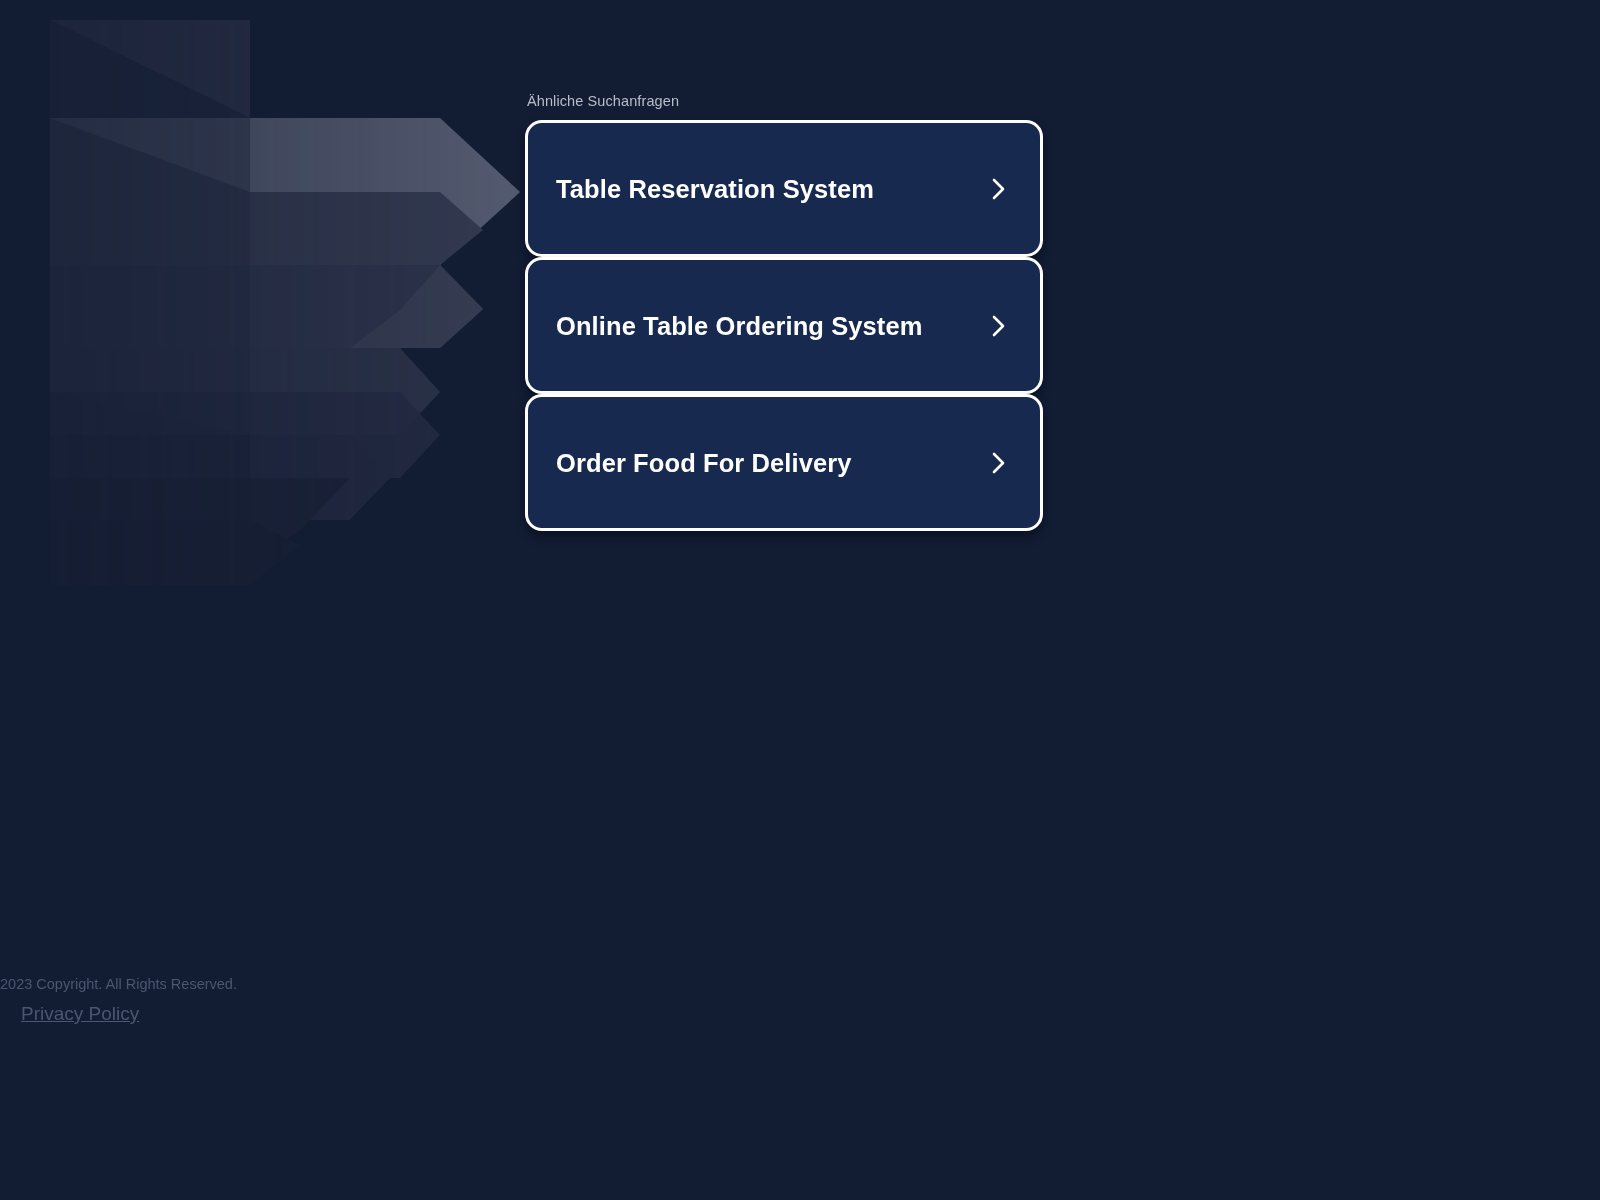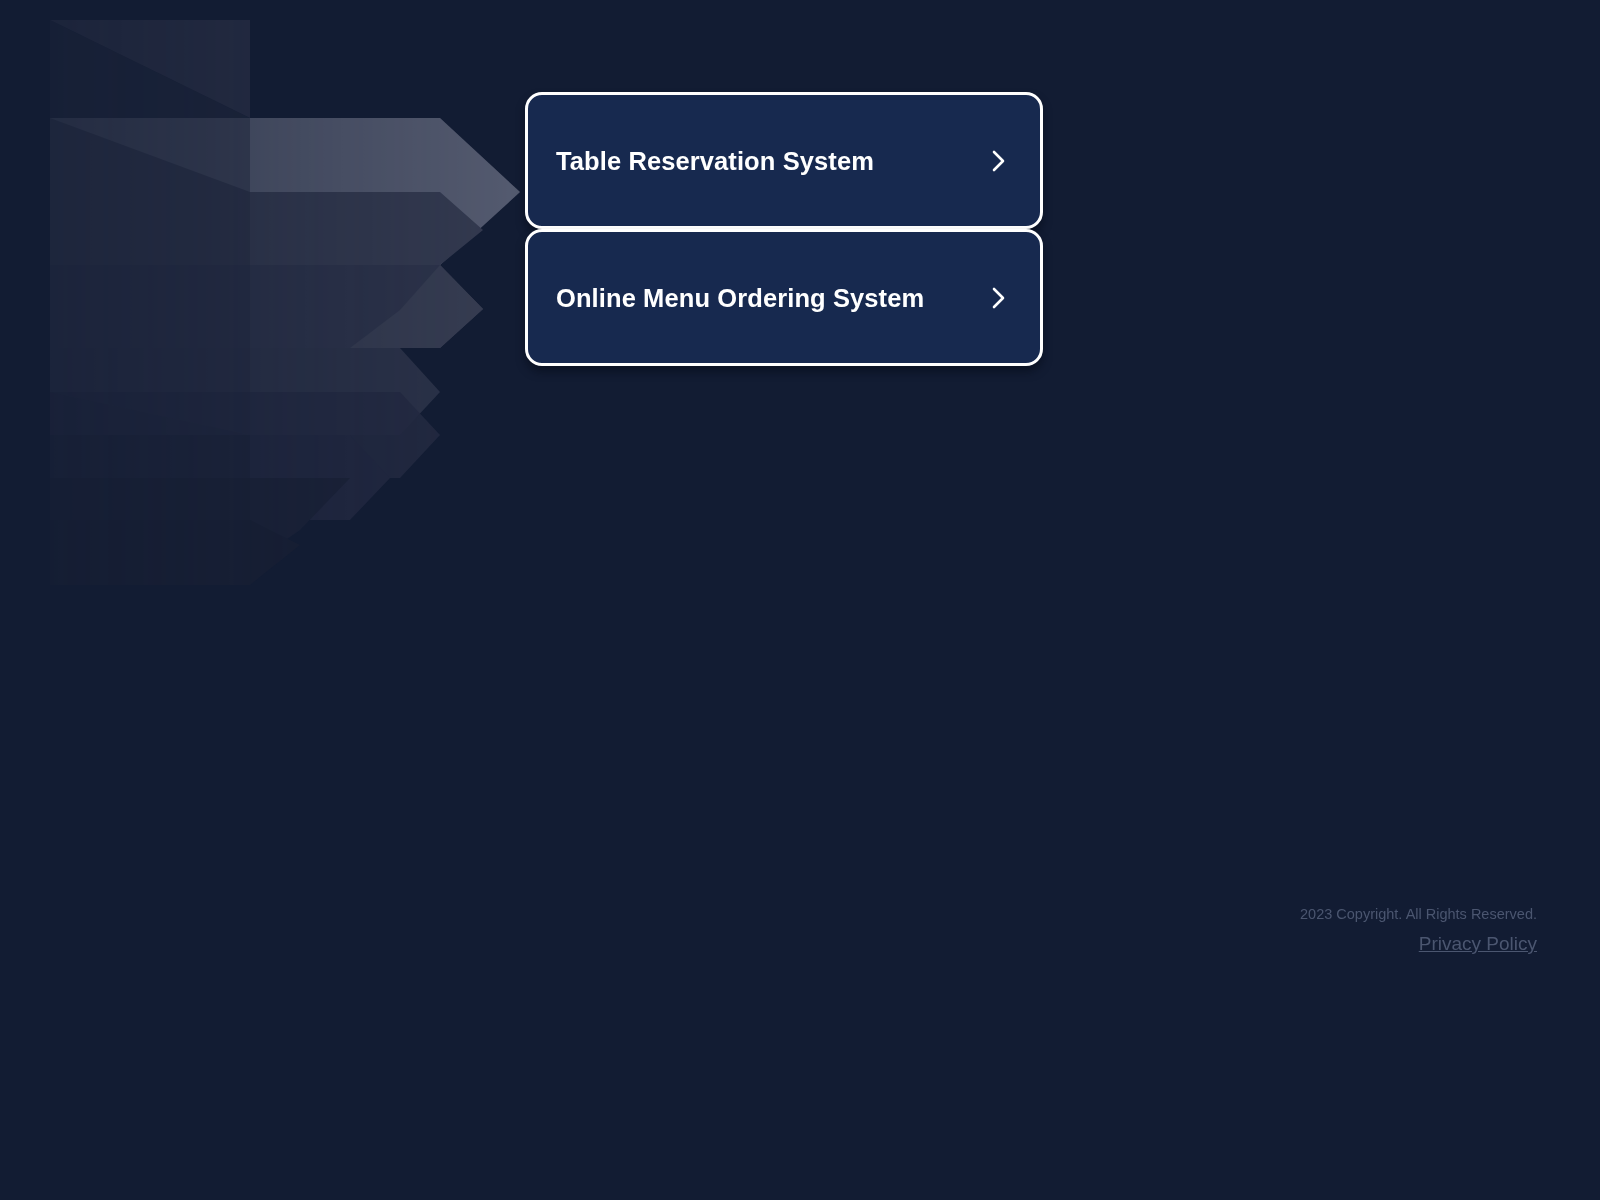--- a/index.html
+++ b/index.html
@@ -88,23 +88,23 @@
     width: 22px;
     height: 30px;
     display: block;
   }
   .chevron-icon svg { display: block; }
 
   
   #site-footer {
     position: absolute;
     left: 0;
-    top: 904px;
+    top: 974px;
     width: 1537px;
-    text-align: right;
+    text-align: left;
   }
 
   .copyright-text {
     font-size: 14.5px;
     color: #4b5670;
     line-height: 20px;
     margin: 0;
     user-select: none;
   }
 
@@ -172,46 +172,57 @@
     <polygon points="50,20 250,118 250,265 50,265" fill="#2c3146" opacity="0.55"></polygon>
     <polygon points="50,265 250,265 250,435 50,435" fill="#262b40" opacity="0.4"></polygon>
     <polygon points="50,435 250,435 250,585 50,585" fill="#1b2136" opacity="0.5"></polygon>
   </g>
 </svg>
 
 <div id="page-root">
 
   <div id="results-panel">
 
+    <div class="section-label">Ähnliche Suchanfragen</div>
 
     <ul id="results-list">
 
       <li>
           <a class="result-card">
         <span class="result-title">Table Reservation System</span>
         <span class="chevron-icon">
           <svg width="22" height="30" viewBox="0 0 22 30" fill="none">
             <path d="M6 6 L15 15 L6 24" stroke="#ffffff" stroke-width="2.6" stroke-linecap="round" stroke-linejoin="round"></path>
           </svg>
         </span>
       </a>
         </li>
 
 
       <li>
           <a class="result-card">
-        <span class="result-title">Online Menu Ordering System</span>
+        <span class="result-title">Online Table Ordering System</span>
         <span class="chevron-icon">
           <svg width="22" height="30" viewBox="0 0 22 30" fill="none">
             <path d="M6 6 L15 15 L6 24" stroke="#ffffff" stroke-width="2.6" stroke-linecap="round" stroke-linejoin="round"></path>
           </svg>
         </span>
       </a>
         </li>
 
+      <li>
+          <a class="result-card">
+        <span class="result-title">Order Food For Delivery</span>
+        <span class="chevron-icon">
+          <svg width="22" height="30" viewBox="0 0 22 30" fill="none">
+            <path d="M6 6 L15 15 L6 24" stroke="#ffffff" stroke-width="2.6" stroke-linecap="round" stroke-linejoin="round"></path>
+          </svg>
+        </span>
+      </a>
+        </li>
 
 
     </ul>
   </div>
 
   <div id="site-footer">
     <p class="copyright-text">2023 Copyright. All Rights Reserved.</p>
     <a class="privacy-link">Privacy Policy</a>
   </div>
 

